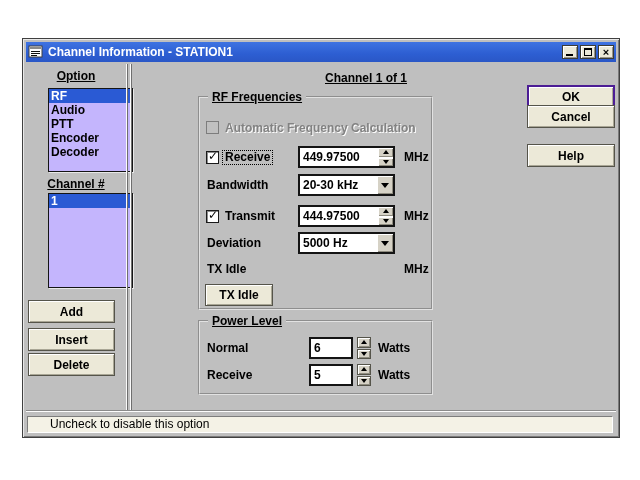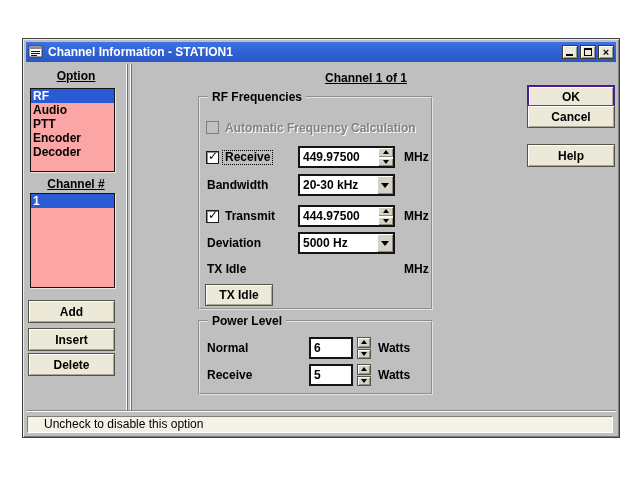--- a/index.html
+++ b/index.html
@@ -19,39 +19,39 @@
                 white-space:nowrap; overflow:hidden; }
   .tb-btn { width:16px; height:14px; background:#ece9d8; border:1px solid #3c3c34; position:relative;
             margin-left:2px; box-shadow: inset 1px 1px 0 #fff, inset -1px -1px 0 #98948a; cursor:default; }
   .min-bar { position:absolute; left:3px; bottom:2px; width:7px; height:2px; background:#000; }
   .max-box { position:absolute; left:3px; top:2px; width:8px; height:8px; border:1px solid #000; border-top:2px solid #000; }
   .close-x { display:block; text-align:center; font:bold 11px/12px "Liberation Sans", sans-serif; color:#000; }
 
   .client { position:relative; height:372px; }
 
   
-  .listbox { background:#fca5a5; border:1px solid #141414; overflow:hidden;
-             box-shadow: 1px 1px 0 #e8e8e8; }
+  .listbox { background:#c4b5fd; border:1px solid #141414; overflow:hidden;
+             box-shadow: 1px 1px 0 #e8e8e8; margin-left: 18px; }
   .li { height:14px; font:bold 12px/14px "Liberation Sans", sans-serif; padding-left:2px; color:#000; white-space:nowrap; }
   .li.selected { background:#2a5ad4; color:#fff; }
 
   
   .btn { display:block; background:#ece9d8; border:1px solid #55544a; color:#000;
          font:bold 12px/18px "Liberation Sans", sans-serif; text-align:center;
          box-shadow: inset 1px 1px 0 #fff, inset -1px -1px 0 #a9a695; cursor:default; }
   .btn.default { border:2px solid #4c1d95; }
 
   
   .splitter { display:flex; gap:2px; }
   .ridge { width:2px; height:100%; background:#6f6f6f; border-left:1px solid #fbfbfb; }
 
   
   .group { border:2px groove #e2e2e2; }
   .group-title { position:absolute; top:-8px; left:8px; background:#bfbfbf; padding:0 4px;
-                 font:bold 12px/14px "Liberation Sans", sans-serif; white-space:nowrap; }
+                 font:bold 12px/14px "Liberation Sans", sans-serif; white-space:nowrap;text-decoration:underline; }
 
   
   .cb { width:13px; height:13px; background:#fff; border:1px solid #1a1a1a; position:absolute;
         box-shadow: inset 1px 1px 0 #8d8d8d; }
   .cb.checked::after { content:"✓"; position:absolute; left:1px; top:-2px;
         font:bold 12px/13px "DejaVu Sans", sans-serif; color:#000; }
   .cb.disabled { background:#c0c0c0; border-color:#7d7d7d; box-shadow:none; }
   .dis { color:#828282; text-shadow:1px 1px 0 #fdfdfd; }
   .focusbox { outline:1px dotted #000; padding:0 2px; }
 
@@ -72,21 +72,21 @@
   .dd-btn .tri.down { border-left-width:4px; border-right-width:4px; border-top-width:5px; }
   .edit { background:#fff; border:2px solid #141414; height:22px;
           font:bold 12px/18px "Liberation Sans", sans-serif; padding-left:3px; }
   .spincol { display:flex; flex-direction:column; width:14px; height:22px; }
   .spincol .spin-b { border:1px solid #55544a; }
 
   
   .bottom-divider { left:0; right:0; top:348px; height:2px; border-top:1px solid #8a8a8a; border-bottom:1px solid #fdfdfd; }
   .statusbar { left:1px; top:354px; width:calc(100% - 4px); height:17px; background:#f4f2e6;
                border:1px solid; border-color:#7d7d7d #fff #fff #7d7d7d;
-               font:12px/15px "Liberation Sans", sans-serif; color:#000; padding-left:16px; white-space:nowrap; }
+               font:12px/15px "Liberation Sans", sans-serif; color:#000; padding-left:22px; white-space:nowrap; }
 </style>
 </head>
 <body>
 
 <div class="win">
 
   <div class="titlebar">
     <span style="display:block;width:16px;height:16px;">
       <svg width="16" height="16" viewBox="0 0 16 16">
         <rect x="1" y="2" width="13" height="11" fill="#ffffff" stroke="#404040"></rect>

